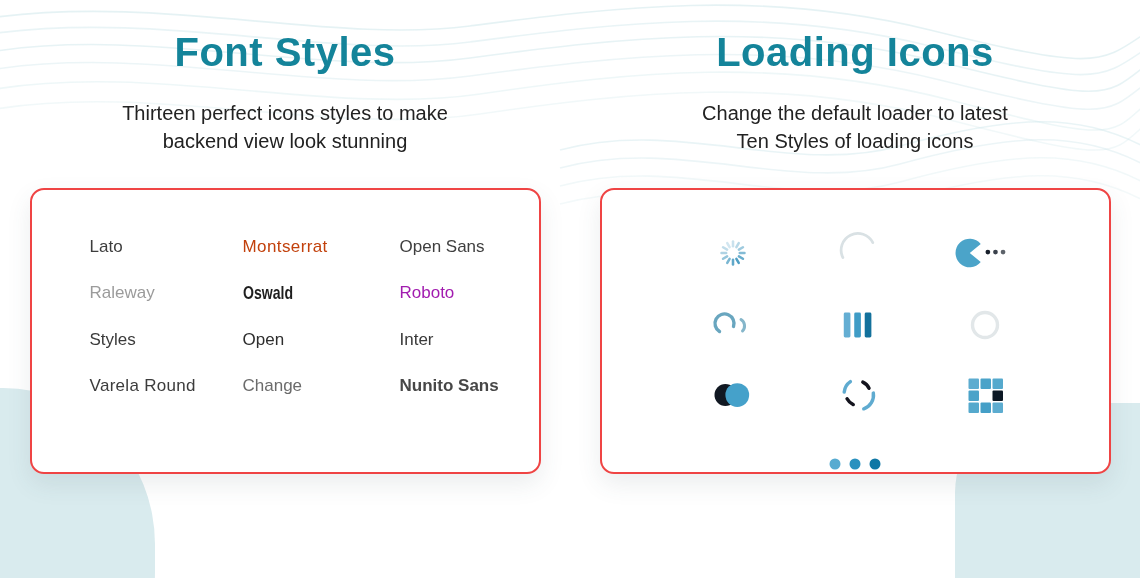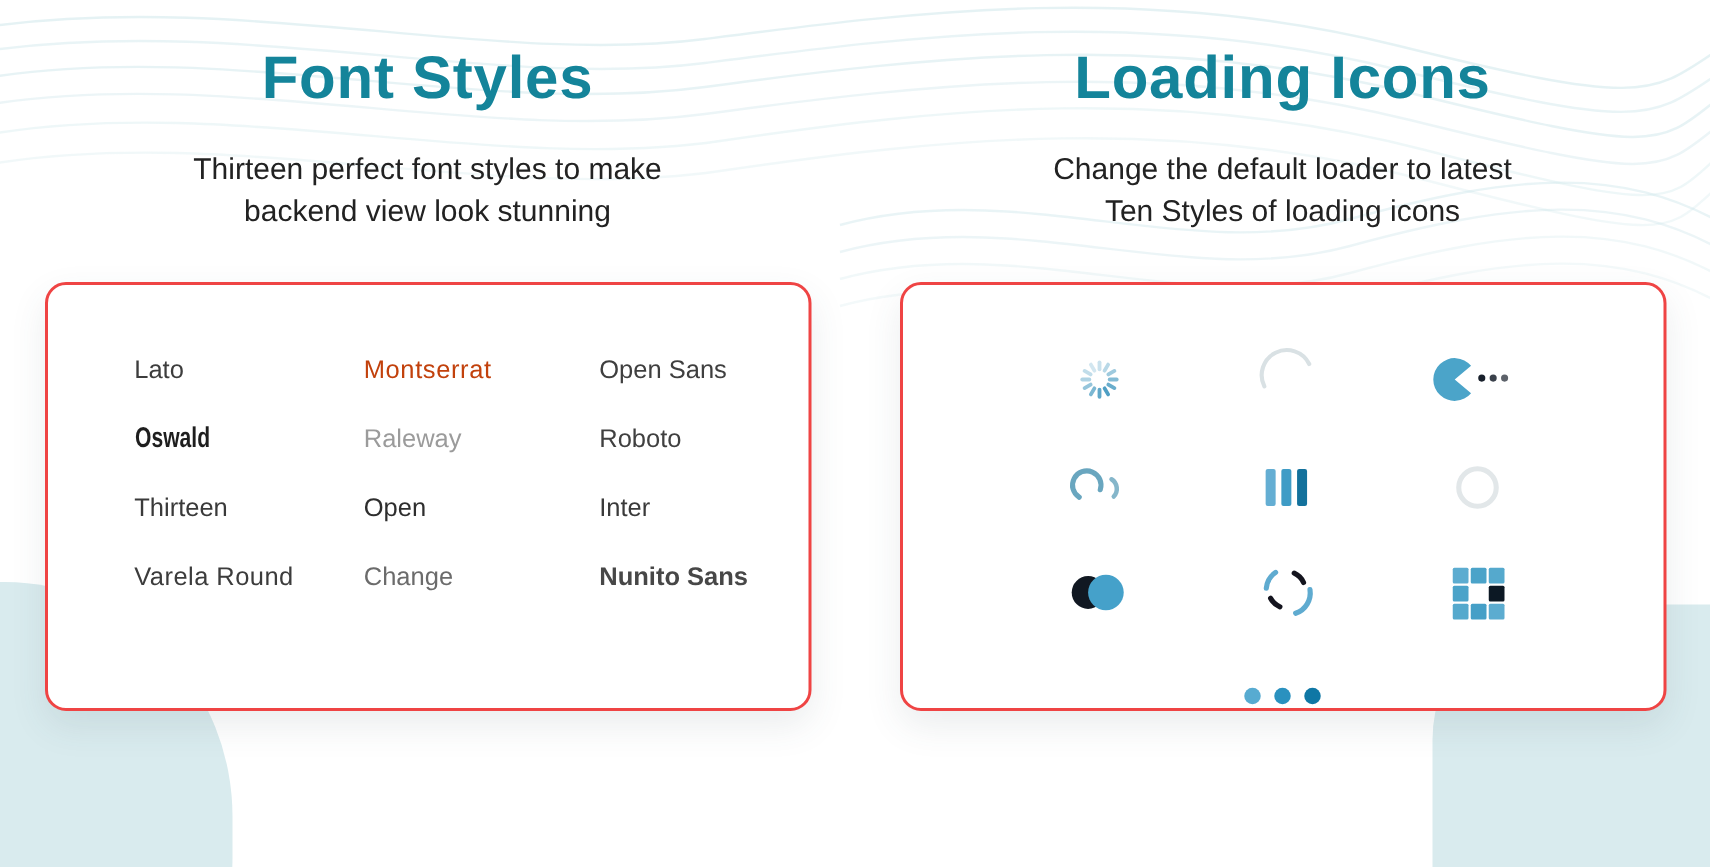--- a/index.html
+++ b/index.html
@@ -35,21 +35,21 @@
     display:grid; grid-template-columns:153px 157px 1fr;
     padding:46px 30px 0 58px; row-gap:24px;
   }
   .font-item { font-size:17px; line-height:22px; white-space:nowrap; }
   .f-lato      { color:#3d3d3d; }
   .f-montserrat{ color:#c2410c; letter-spacing:0.4px; }
   .f-opensans  { color:#3f3f3f; }
   .f-oswald span { display:inline-block; transform:scaleX(0.74); transform-origin:left center;
                    font-weight:700; font-size:19px; color:#1e1e1e; }
   .f-raleway   { color:#9b9b9b; font-weight:300; }
-  .f-roboto    { color:#404040; }
+  .f-roboto    { color:#a21caf; }
   .f-poppins   { color:#3a3a3a; font-weight:500; }
   .f-rubik     { color:#2e2e2e; font-weight:500; }
   .f-inter     { color:#3a3a3a; }
   .f-josefin   { color:#2f2f2f; font-size:16px; letter-spacing:1.2px; }
   .f-varela    { color:#3c3c3c; font-weight:500; letter-spacing:0.3px; }
   .f-manrope   { color:#6b6b6b; }
   .f-nunito    { color:#474747; font-weight:700; }
 
   
   .loader-grid {
@@ -79,32 +79,32 @@
 </svg>
 
 <div class="blob blob-left"></div>
 <div class="blob blob-right"></div>
 
 <div class="columns">
 
   <div class="section">
     <div class="title">Font Styles</div>
     <div class="subtitle">
-      <div>Thirteen perfect font styles to make</div>
+      <div>Thirteen perfect icons styles to make</div>
       <div>backend view look stunning</div>
     </div>
     <div class="card">
       <div class="font-grid">
         <div class="font-item f-lato">Lato</div>
         <div class="font-item f-montserrat">Montserrat</div>
         <div class="font-item f-opensans">Open Sans</div>
+        <div class="font-item f-raleway">Raleway</div>
         <div class="font-item f-oswald"><span>Oswald</span></div>
-        <div class="font-item f-raleway">Raleway</div>
         <div class="font-item f-roboto">Roboto</div>
-        <div class="font-item f-poppins">Thirteen</div>
+        <div class="font-item f-poppins">Styles</div>
         <div class="font-item f-rubik">Open</div>
         <div class="font-item f-inter">Inter</div>
         <div class="font-item f-varela">Varela Round</div>
         <div class="font-item f-manrope">Change</div>
         <div class="font-item f-nunito">Nunito Sans</div>
       </div>
     </div>
   </div>
 
   <div class="section">

